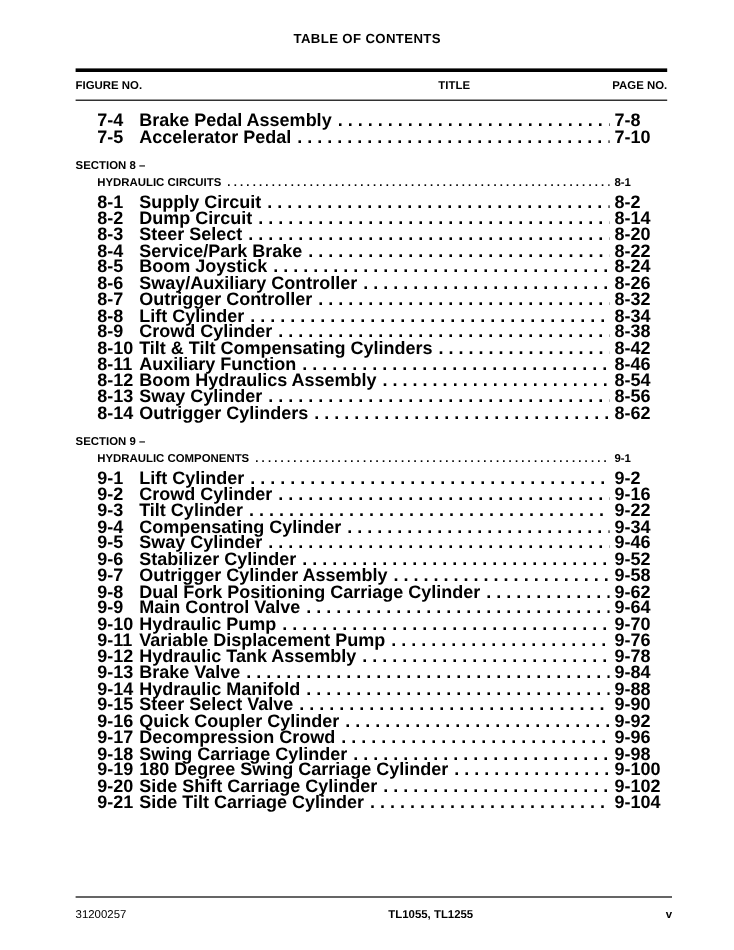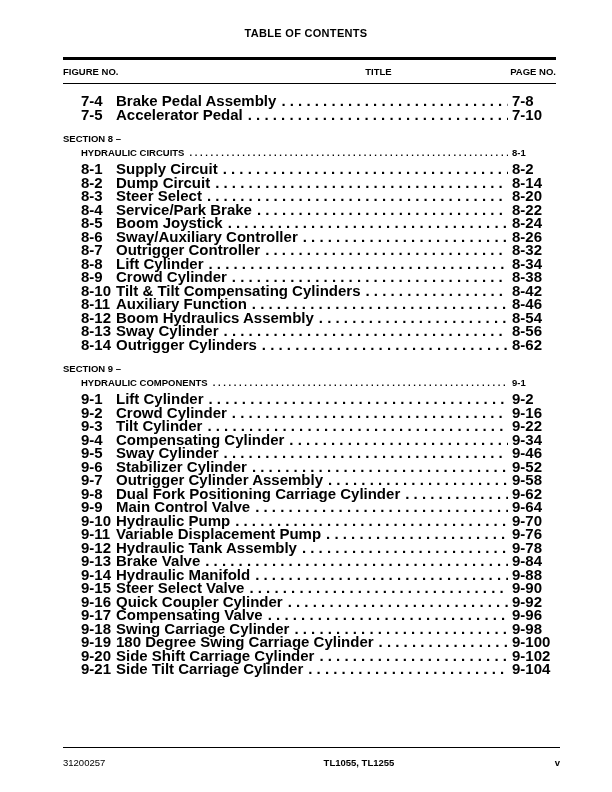--- a/index.html
+++ b/index.html
@@ -329,21 +329,21 @@
     <span class="pageno">9-90</span>
   </div>
             <div class="entry-row">
     <span class="fig">9-16</span>
     <span class="etitle">Quick Coupler Cylinder</span>
     <span class="leader"></span>
     <span class="pageno">9-92</span>
   </div>
             <div class="entry-row">
     <span class="fig">9-17</span>
-    <span class="etitle">Compensating Valve</span>
+    <span class="etitle">Decompression Crowd</span>
     <span class="leader"></span>
     <span class="pageno">9-96</span>
   </div>
             <div class="entry-row">
     <span class="fig">9-18</span>
     <span class="etitle">Swing Carriage Cylinder</span>
     <span class="leader"></span>
     <span class="pageno">9-98</span>
   </div>
             <div class="entry-row">

